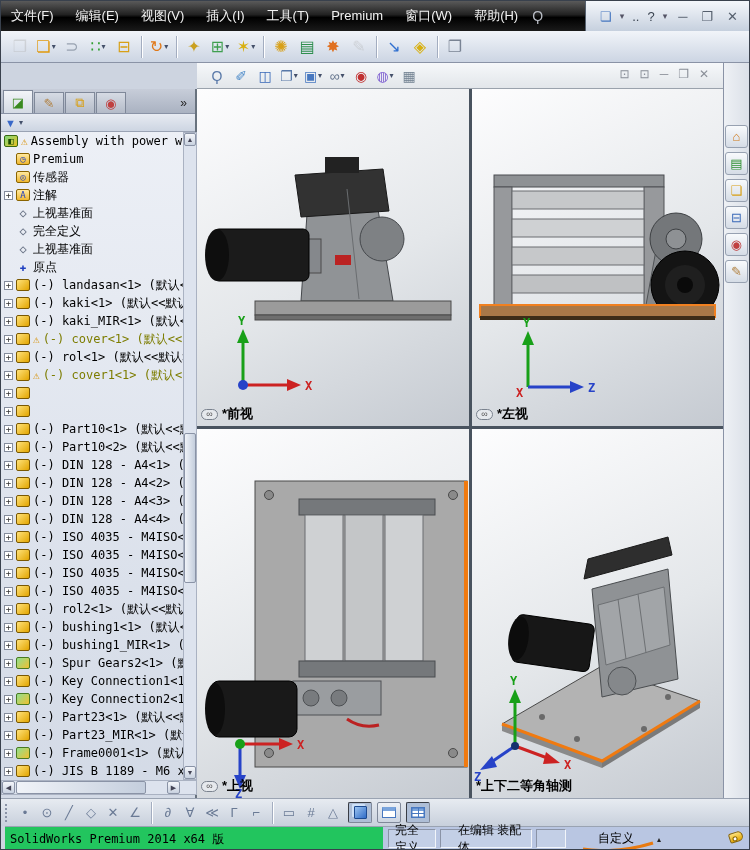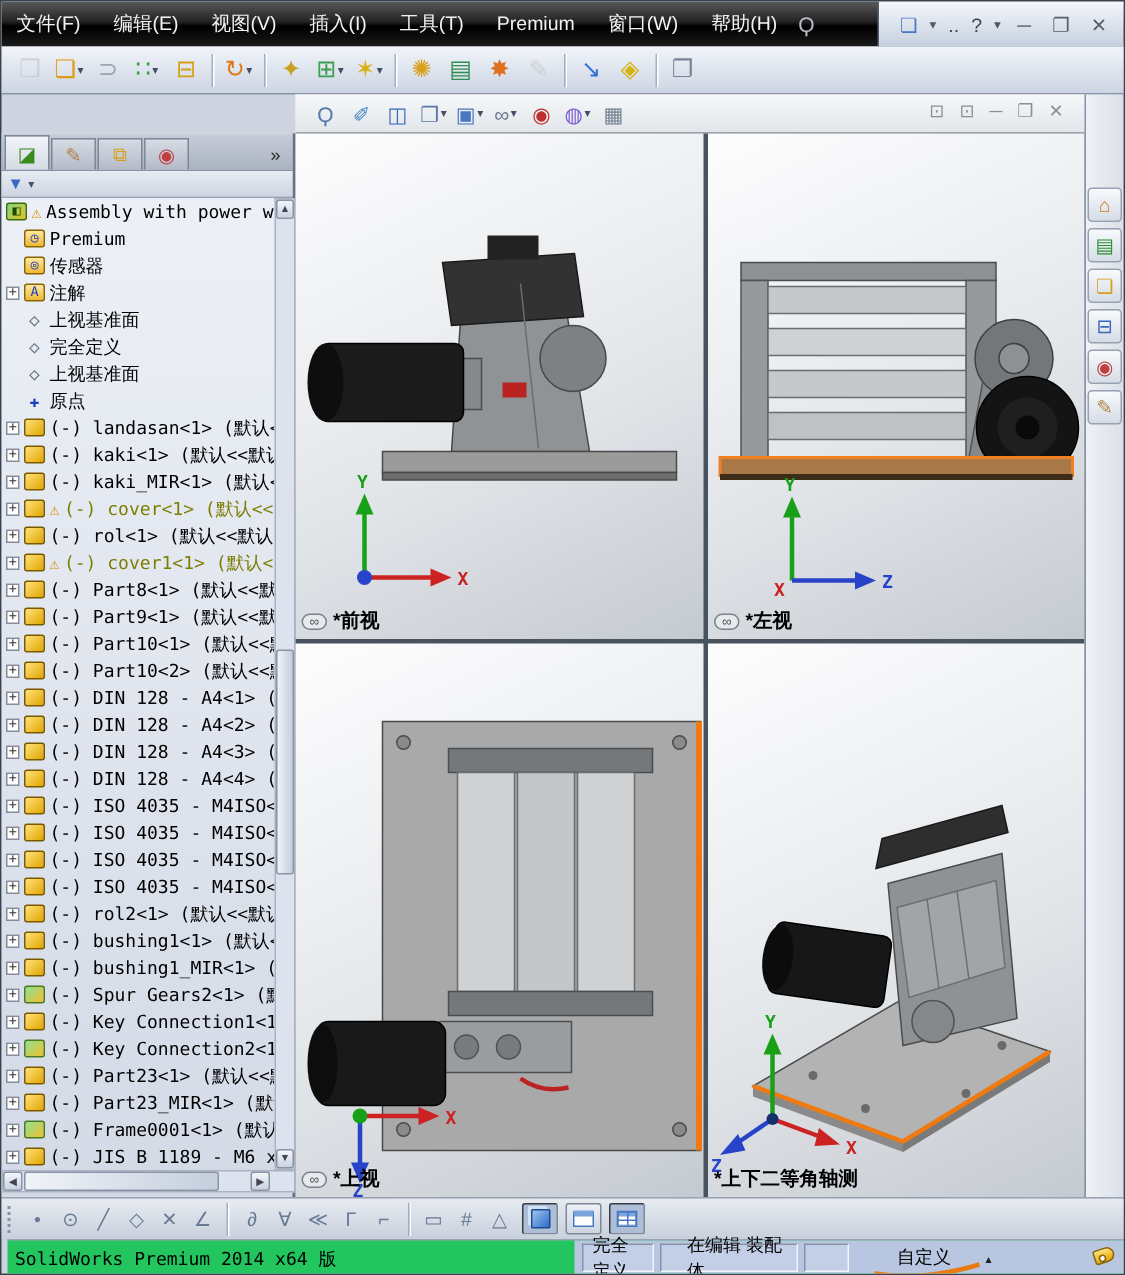--- a/index.html
+++ b/index.html
@@ -324,26 +324,24 @@
       </div>
       <div class="trow olive">
         <span class="exp">+</span>
         <span class="ti part"></span>
         <span class="warn">⚠</span>
         <span class="tlabel">(-) cover1&lt;1&gt; (默认&lt;</span>
       </div>
       <div class="trow">
         <span class="exp">+</span>
         <span class="ti part"></span>
-        <span class="tlabel">(-) Part8&lt;1&gt; (默认&lt;&lt;默</span>
-      </div>
-      <div class="trow">
-        <span class="exp">+</span>
-        <span class="ti part"></span>
-        <span class="tlabel">(-) Part9&lt;1&gt; (默认&lt;&lt;默</span>
+      </div>
+      <div class="trow">
+        <span class="exp">+</span>
+        <span class="ti part"></span>
       </div>
       <div class="trow">
         <span class="exp">+</span>
         <span class="ti part"></span>
         <span class="tlabel">(-) Part10&lt;1&gt; (默认&lt;&lt;默</span>
       </div>
       <div class="trow">
         <span class="exp">+</span>
         <span class="ti part"></span>
         <span class="tlabel">(-) Part10&lt;2&gt; (默认&lt;&lt;默</span>

